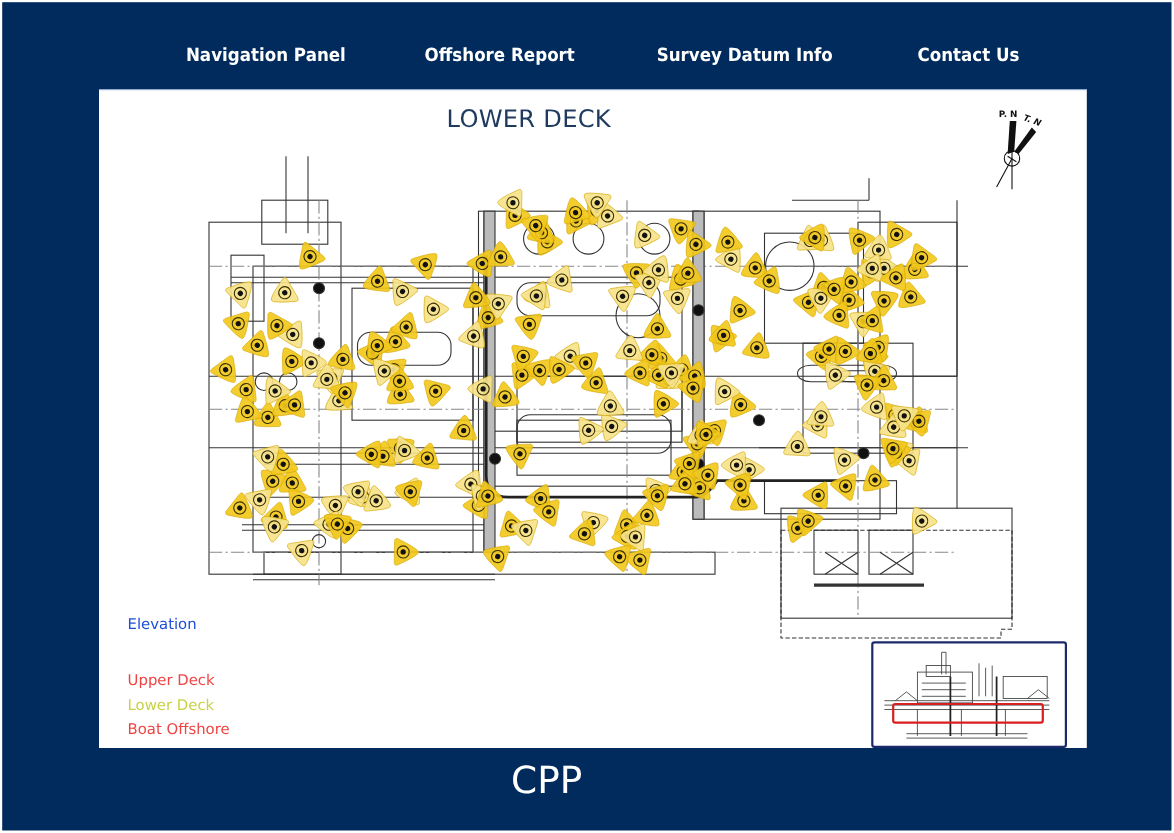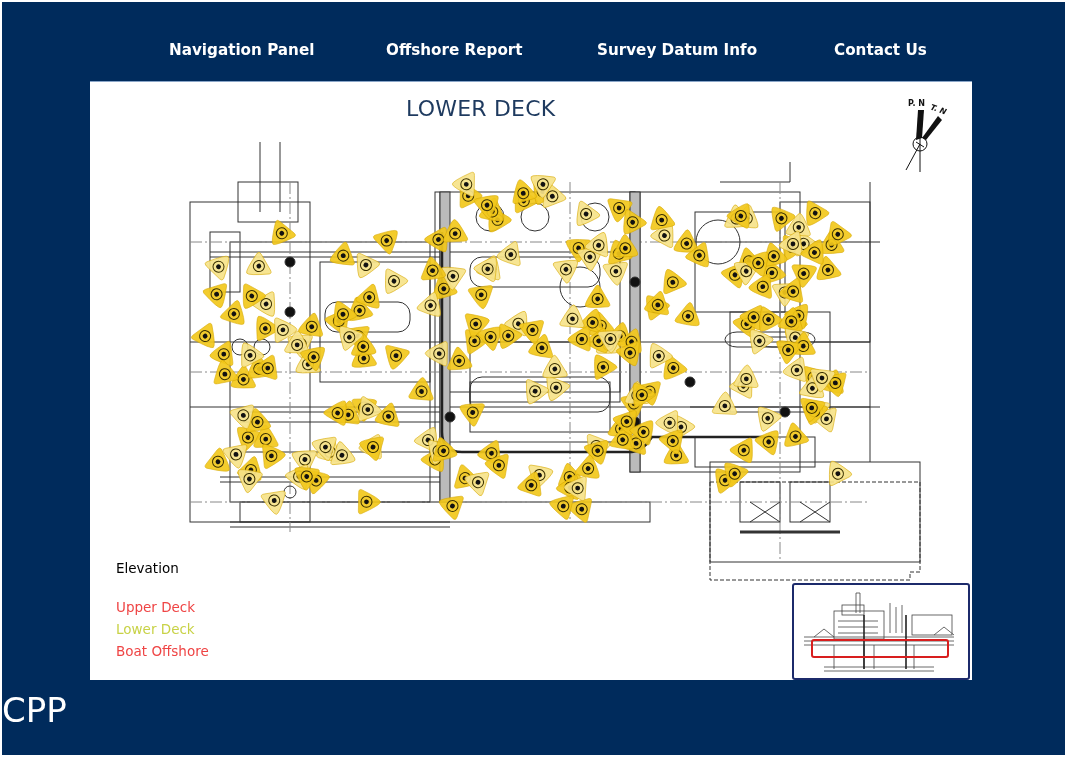--- a/index.html
+++ b/index.html
@@ -1,29 +1,29 @@
 <!DOCTYPE html>
 <html><head>
 <meta charset="utf-8">
 <style>
   html, body { margin:0; padding:0; }
   body { width:1067px; height:757px; background:#ffffff; position:relative; overflow:hidden; font-family:"DejaVu Sans", sans-serif; }
   #frame { position:absolute; left:2px; top:2px; width:1063px; height:753px; background:#002b5c; }
   #nav { position:absolute; left:16px; top:0; width:1063px; height:58px; }
   .nav-link { position:absolute; top:38px; color:#ffffff; font-family:"DejaVu Sans", sans-serif; font-size:16.5px; font-weight:bold; text-decoration:none; cursor:pointer; transform:scaleX(0.92); transform-origin:left center; white-space:nowrap; }
-  #panel { position:absolute; left:88px; top:79px; width:882px; height:598px; background:#ffffff; border-top:1px solid #8aa6c8; }
+  #panel { position:absolute; left:88px; top:79px; width:882px; height:598px; background:#ffffff; border-top:1px solid #8aa6c8;padding-left:16px; }
   #deck-title { position:absolute; left:316px; top:14px; font-family:"DejaVu Sans", sans-serif; font-size:22px; color:#1e3a5f; letter-spacing:0.2px; }
   #compass { position:absolute; left:810px; top:12px; width:60px; height:80px; }
   #plan { position:absolute; left:0; top:0; width:882px; height:598px; }
   #legend { position:absolute; left:26px; top:478px; font-family:"DejaVu Sans", sans-serif; font-size:13.5px; }
-  #legend .elev { color:#000000; margin-bottom:20px; }
+  #legend .elev { color:#1d4ed8; margin-bottom:32px; }
   #legend .lvl { display:block; color:#ef4444; line-height:22px; cursor:pointer; }
   #legend .lvl.active { color:#c8d246; }
   #minimap { position:absolute; left:702px; top:501px; width:174px; height:93px; border:2px solid #1c2a6b; border-radius:3px; background:#fff; cursor:pointer; overflow:hidden; }
-  #footer-title { position:absolute; left:0; width:990px; top:688px; color:#ffffff; font-family:"DejaVu Sans", sans-serif; font-size:34px; }
+  #footer-title { position:absolute; left:0; width:990px; top:688px; text-align:center; color:#ffffff; font-family:"DejaVu Sans", sans-serif; font-size:34px; }
 </style>
 </head>
 <body>
 
 <div id="frame">
   <div id="nav">
     <a class="nav-link" style="left:151px;">Navigation Panel</a>
     <a class="nav-link" style="left:368px;">Offshore Report</a>
     <a class="nav-link" style="left:579px;">Survey Datum Info</a>
     <a class="nav-link" style="left:816px;">Contact Us</a>

